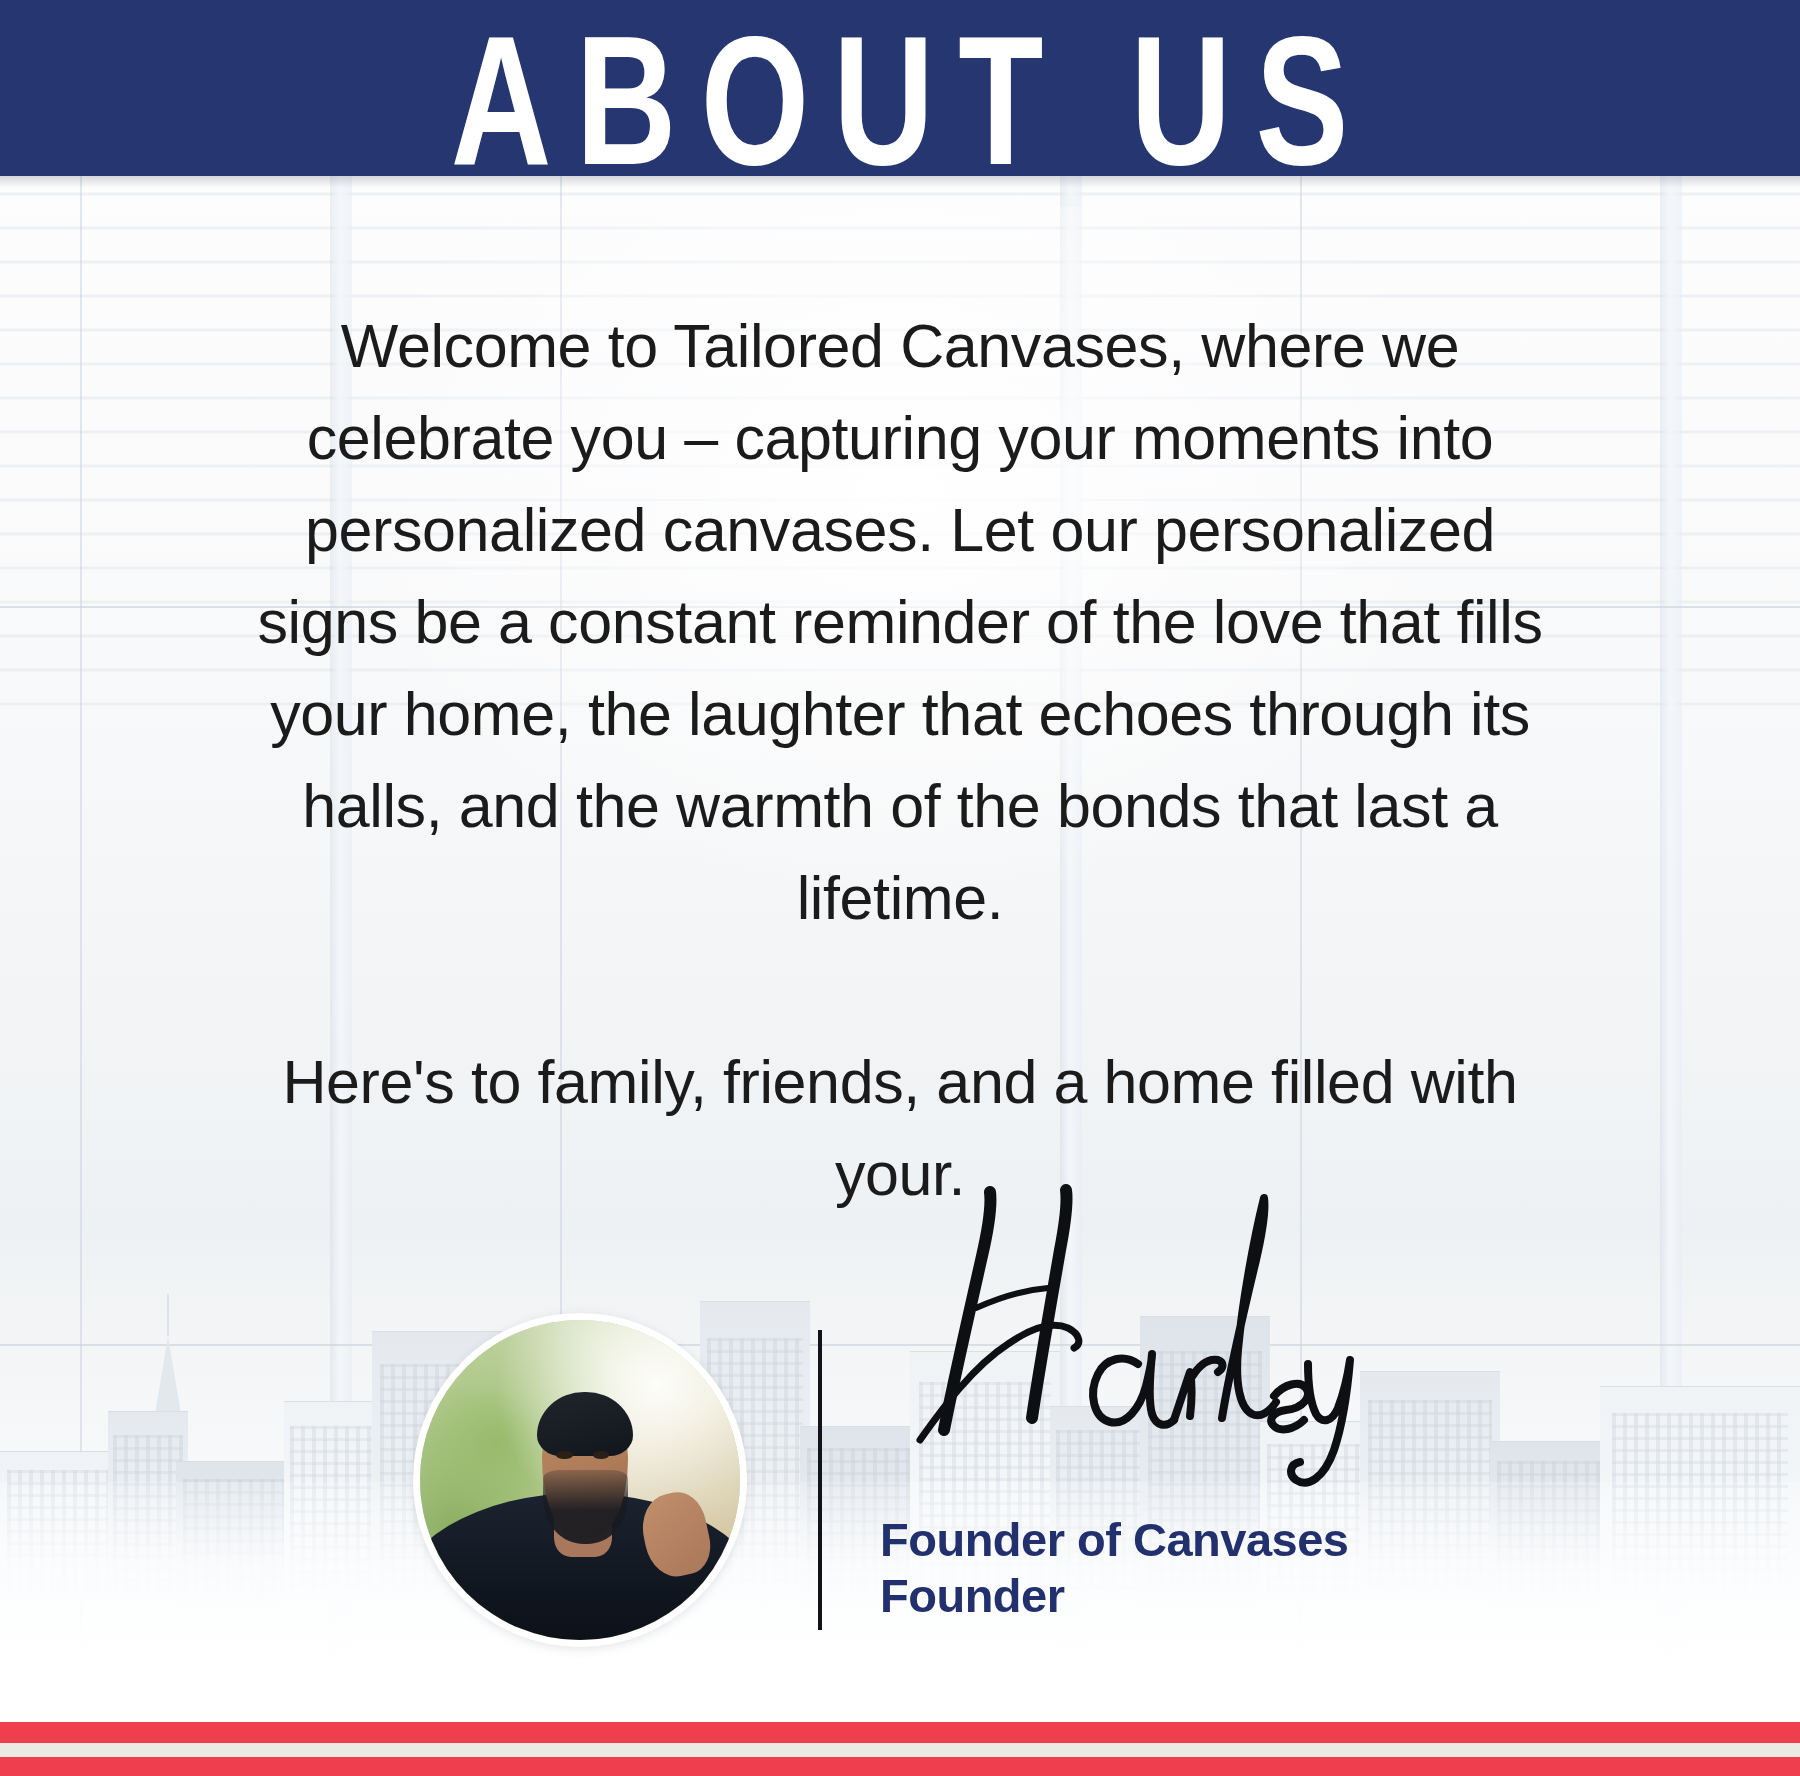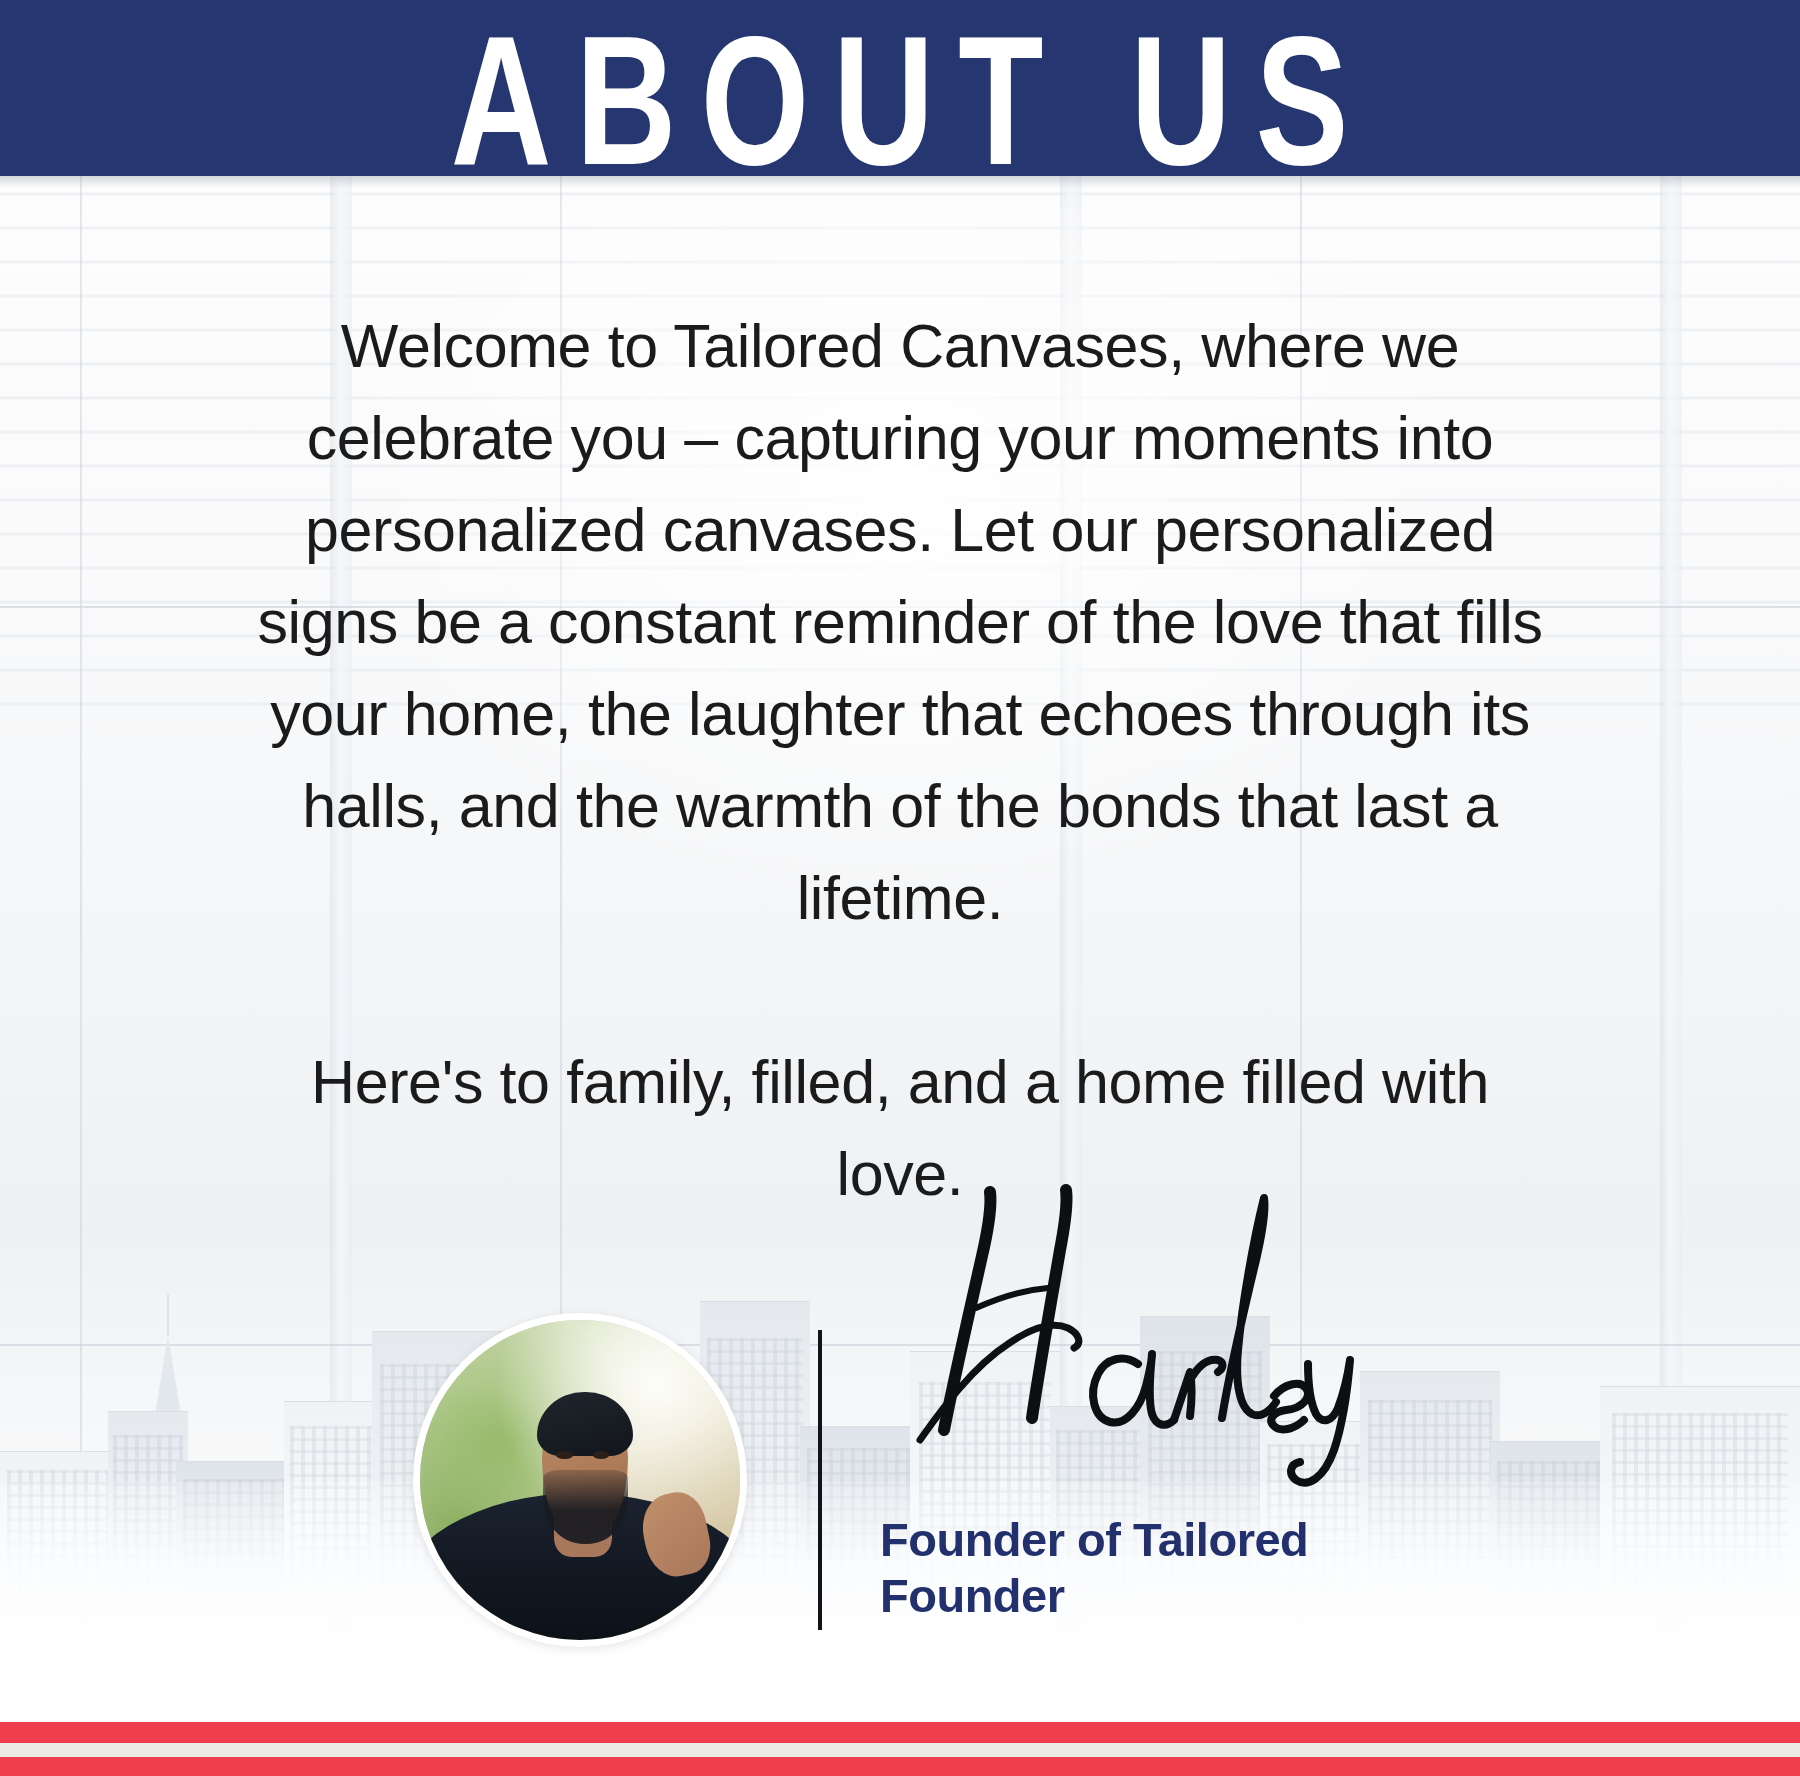--- a/index.html
+++ b/index.html
@@ -364,21 +364,21 @@
   </div>
 
   <div class="header">
     <div class="header-title">ABOUT US</div>
   </div>
   <div class="header-shadow"></div>
 
   <div class="copy">
     <p>Welcome to Tailored Canvases, where we celebrate you – capturing your moments into personalized canvases. Let our personalized signs be a constant reminder of the love that fills your home, the laughter that echoes through its halls, and the warmth of the bonds that last a lifetime.</p>
     <div class="gap"></div>
-    <p>Here's to family, filled, and a home filled with love.</p>
+    <p>Here's to family, friends, and a home filled with your.</p>
   </div>
 
   <div class="avatar">
     <div class="avatar-photo">
       <div class="av-shoulders"></div>
       <div class="av-neck"></div>
       <div class="av-head"></div>
       <div class="av-beard"></div>
       <div class="av-hair"></div>
       <div class="av-eye l"></div>
@@ -409,21 +409,21 @@
 
         <path d="M418 228 C 428 216, 444 212, 450 220 C 456 228, 448 240, 430 242 C 416 244, 412 252, 418 258 C 424 264, 438 262, 448 252" stroke-width="8"></path>
 
         <path d="M452 196 C 452 214, 454 234, 460 246 C 466 256, 476 254, 482 240 C 488 224, 492 206, 494 192
                  C 492 216, 488 252, 478 282 C 468 310, 452 320, 440 312 C 432 306, 434 296, 444 294" stroke-width="8"></path>
       </g>
     </svg>
   </div>
 
   <div class="sig-role">
-    <div>Founder of Tailored</div>
+    <div>Founder of Canvases</div>
     <div>Founder</div>
   </div>
 
   <div class="stripe red1"></div>
   <div class="stripe gray"></div>
   <div class="stripe red2"></div>
 
 </div>
 
 </body></html>

